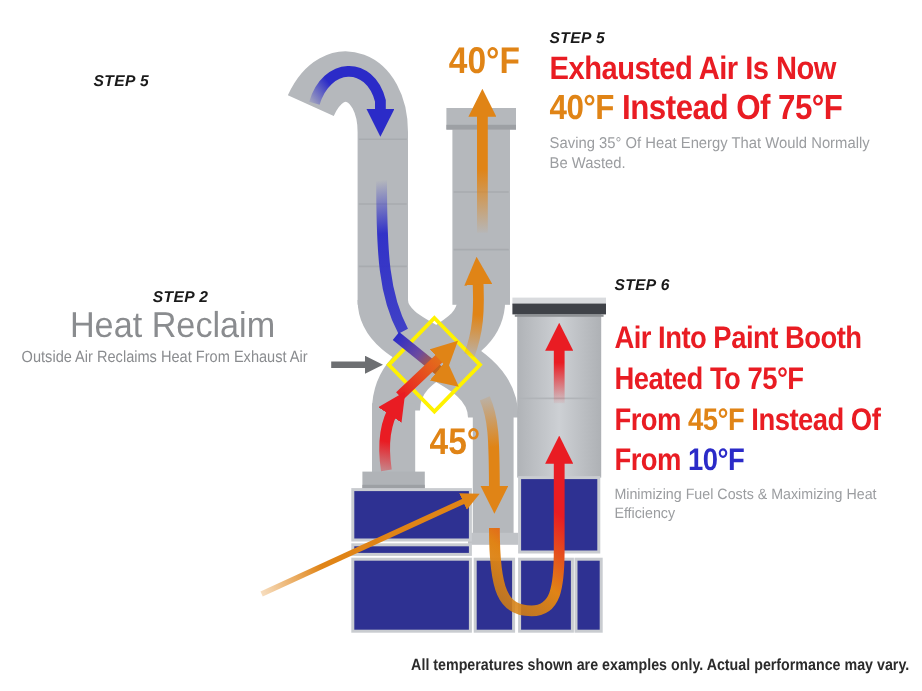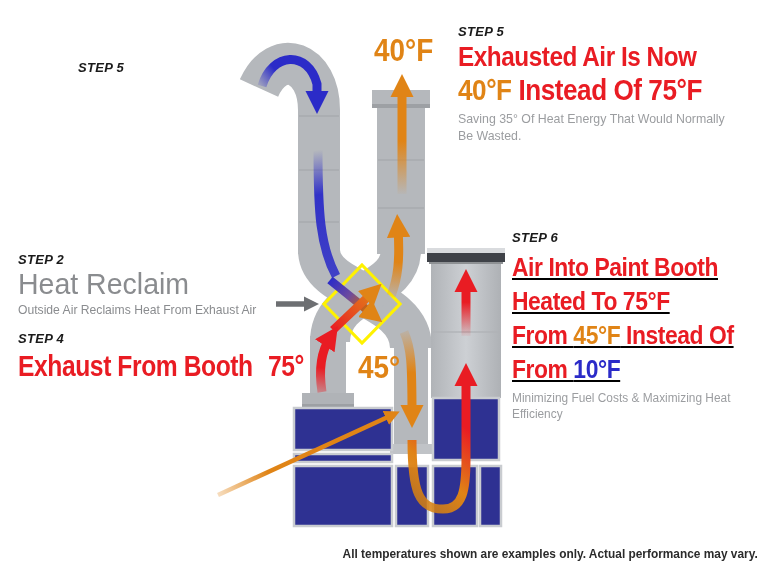--- a/index.html
+++ b/index.html
@@ -35,36 +35,36 @@
   
   .label-40 { left: 374px; top: 33px; font-size: 31px; font-weight: bold; transform: scaleX(.9); transform-origin: left top; }
 
   
   .step5 { left: 458px; top: 24px; }
   .step5 .l1 { font-size: 27px; line-height: 32px; transform: scaleX(.9); margin-top: 2px; }
   .step5 .l2 { font-size: 29px; line-height: 35px; transform: scaleX(.9); }
   .step5 .note { font-size: 13px; line-height: 16.5px; margin-top: 3px; transform: scaleX(.95); transform-origin: left top; }
 
   
-  .step2 { left: 18px; top: 252px; }
+  .step2 { left: 18px; top: 240px; text-align: center; }
   .step2 .title { font-size: 30px; line-height: 33px; color: var(--heading_gray); white-space: nowrap; transform: scaleX(.95); transform-origin: left top; }
   .step2 .sub { font-size: 13.5px; line-height: 16px; margin-top: 2px; transform: scaleX(.9); transform-origin: left top; }
 
   
   .step4 { left: 18px; top: 331px; }
   .step4 .big { font-size: 29px; line-height: 36px; transform: scaleX(.85); margin-top: 2px; }
   .step4 .temp-gap { margin-left: 18px; }
 
   
   .label-45 { left: 358px; top: 350px; font-size: 31px; font-weight: bold; transform: scaleX(.9); transform-origin: left top; }
 
   
   .step3 { left: 512px; top: 230px; }
   .step3 .big { font-size: 26px; line-height: 34px; transform: scaleX(.88); margin-top: 0; }
-  .step3 .lines { margin-top: 5px; text-decoration: underline; }
+  .step3 .lines { margin-top: 19px; }
   .step3 .note { font-size: 12.5px; line-height: 16px; margin-top: 4px; transform: scaleX(.95); transform-origin: left top; }
 
   
   .callout { left: 38px; top: 471px; }
   .callout .big { font-size: 29px; line-height: 35px; }
 
   
   .disclaimer {
     right: 10px; top: 546px;
     font-size: 13.5px; font-weight: bold; color: var(--footer_text);
@@ -232,24 +232,20 @@
       <div>Be Wasted.</div>
     </div>
   </div>
 
   <div class="abs step2">
     <div class="step-label">STEP 2</div>
     <div class="title">Heat Reclaim</div>
     <div class="sub graytxt">Outside Air Reclaims Heat From Exhaust Air</div>
   </div>
 
-  <div class="abs step4">
-    <div class="step-label">STEP 4</div>
-    <div class="big red"><span>Exhaust From Booth</span><span class="temp-gap">75°</span></div>
-  </div>
 
   <div class="abs label-45 orange">45°</div>
 
   <div class="abs step3">
     <div class="step-label">STEP 6</div>
     <div class="lines">
       <div class="big red">Air Into Paint Booth</div>
       <div class="big red">Heated To 75°F</div>
       <div class="big"><span class="red">From </span><span class="orange">45°F</span><span class="red"> Instead Of</span></div>
       <div class="big"><span class="red">From </span><span class="blue">10°F</span></div>

